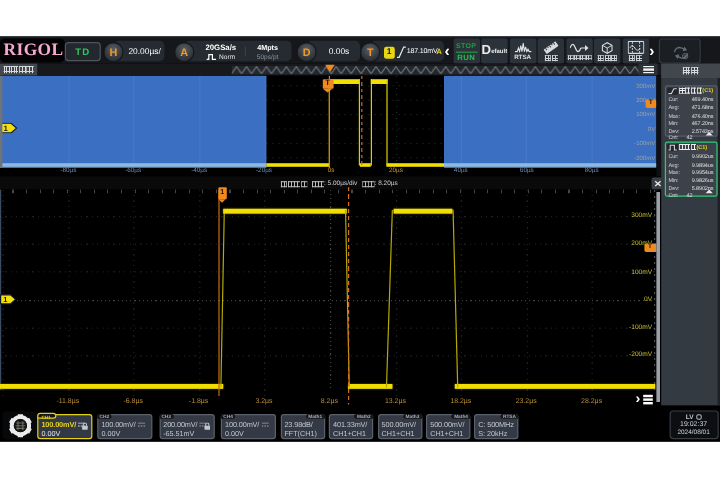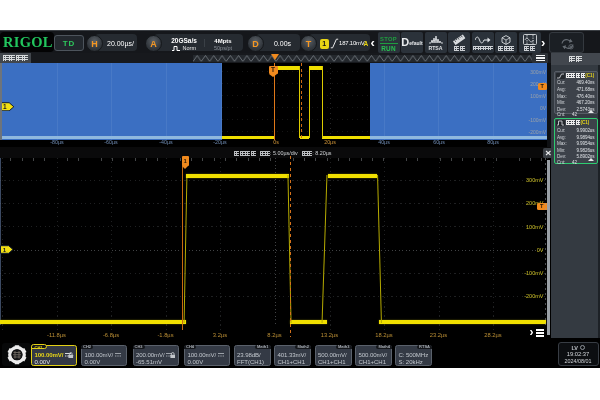--- a/index.html
+++ b/index.html
@@ -23,21 +23,21 @@
 .mtab{position:absolute;right:-1px;top:-1px;height:4.8px;background:#14161a;border-radius:2.5px 2.5px 0 2.5px;color:#a9aeb5;font-size:4px;font-weight:bold;text-align:center;line-height:4.8px;padding:0 2px}
 .l1{position:absolute;left:2.5px;top:5.5px;font-size:6.1px;letter-spacing:-0.1px;line-height:7px;color:#c2c7cd;white-space:nowrap}
 .l2{position:absolute;left:2.5px;top:13.5px;font-size:6px;line-height:7px;color:#c2c7cd;white-space:nowrap}
 </style></head>
 <body>
 
 <div class="ab" id="screen" style="left:0;top:30px;width:600px;height:338px;background:#000"></div>
 
 <div class="ab" id="topbar" style="left:0;top:30px;width:600px;height:23px;background:#15171b;border-top:1.5px solid #3a3e43">
  <div class="ab" style="left:0;top:1px;width:54px;height:20px;background:#030304;border-radius:4px"></div>
- <div class="ab" style="left:3px;top:3px;font-family:'Liberation Serif',serif;font-weight:bold;font-size:14.5px;color:#22c55e;letter-spacing:.3px">RIGOL</div>
+ <div class="ab" style="left:3px;top:3px;font-family:'Liberation Serif',serif;font-weight:bold;font-size:14.5px;color:#f9a8d4;letter-spacing:.3px">RIGOL</div>
  <div class="ab" style="left:54px;top:3.5px;width:30px;height:16px;background:#23282e;border:1px solid #4d545c;border-radius:3px;color:#2ec95c;font-size:8px;font-weight:bold;text-align:center;line-height:15px;letter-spacing:1px">TD</div>
 
  <div class="ab" style="left:95px;top:2.5px;width:42px;height:17px;background:#262b31;border-radius:4px"></div>
  <div class="ab" style="left:104px;top:5px;width:33px;height:15px;color:#fff;font-size:7px;text-align:center;line-height:15px">20.00µs/</div>
  <div class="ab" style="left:86px;top:4px;width:17px;height:17px;border-radius:50%;background:radial-gradient(circle at 50% 35%,#5a6066,#33383e 60%,#23272c);border:1px solid #15181b;color:#f59723;font-weight:bold;font-size:9px;text-align:center;line-height:16px">H</div>
 
  <div class="ab" style="left:154px;top:2.5px;width:89px;height:17px;background:#262b31;border-radius:4px"></div>
  <div class="ab" style="left:166px;top:7px;width:36px;height:6px;color:#fff;font-size:6.5px;font-weight:bold;text-align:center;line-height:6px">20GSa/s</div>
  <div class="ab" style="left:168px;top:14px;width:32px;height:6px;color:#e8e8e8;font-size:5.5px;text-align:center;line-height:6px"><svg width="9" height="5" style="display:inline-block;vertical-align:-0.5px" viewBox="0 0 9 5">
         <path d="M0 4.5 L2 4.5 L2 .5 L5 .5 L5 4.5 L8 4.5" stroke="#fff" stroke-width="1" fill="none"></path>

